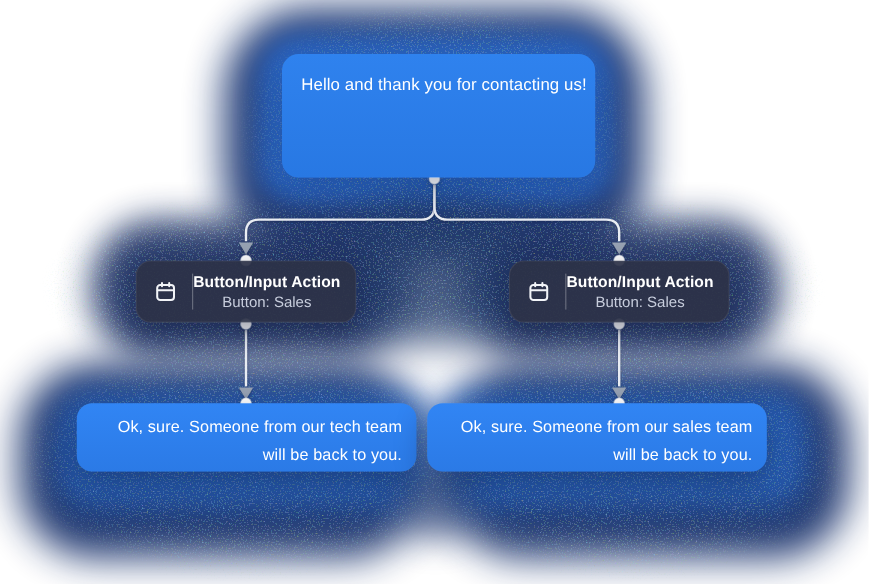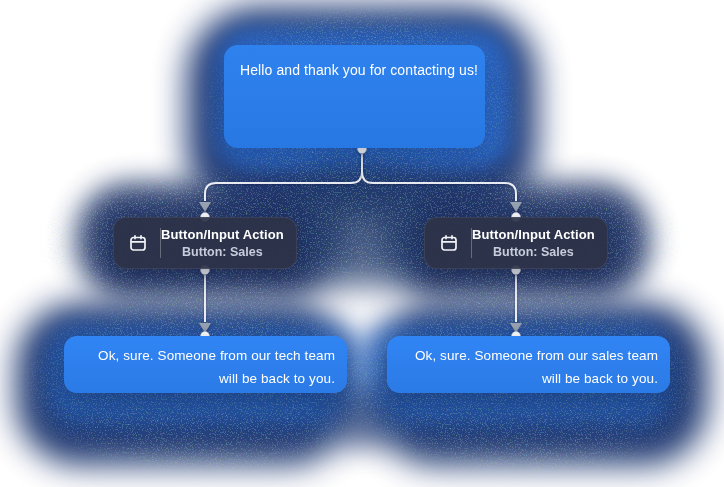--- a/index.html
+++ b/index.html
@@ -39,21 +39,21 @@
       radial-gradient(120px  92px at 362px 222px,#000 40%,transparent 78%);
   }
   
   .wires{position:absolute;left:0;top:0;pointer-events:none;}
   .wire{fill:none;stroke:#e9edf3;stroke-width:2;filter:drop-shadow(0 1px 1px rgba(15,25,60,.45));}
   .arrow{fill:#97a2b3;filter:drop-shadow(0 1px 1px rgba(15,25,60,.4));}
   .dot{fill:#ffffff;stroke:rgba(190,200,216,.55);stroke-width:1;filter:drop-shadow(0 1px 2px rgba(15,25,60,.5));pointer-events:auto;}
   
   .node{position:absolute;box-sizing:border-box;}
   .top-node{
-    left:224px;top:45px;width:261px;height:103px;border-radius:14px;
+    left:235px;top:45px;width:261px;height:103px;border-radius:14px;
     background:linear-gradient(180deg,#2f82ee,#2878e3);color:#fff;
     padding:13px 15px 0 16px;box-shadow:0 10px 28px rgba(10,24,64,.30);
   }
   .msg-line{font-size:14px;line-height:25px;font-weight:500;letter-spacing:.1px;white-space:nowrap;}
   .btn-row{display:flex;gap:10px;margin-top:7px;}
   .qr-btn{
     flex:1;height:32px;border:0;border-radius:8px;background:#fbfcfe;color:#22304a;
     font-family:"Liberation Sans",sans-serif;font-size:13px;font-weight:600;
     box-shadow:0 1px 2px rgba(20,40,90,.28);cursor:pointer;
   }
@@ -61,27 +61,27 @@
     top:217px;width:184px;height:52px;border-radius:13px;
     background:rgba(44,50,71,.93);border:1px solid rgba(255,255,255,.07);
     display:flex;align-items:center;padding:4px 13px;
     box-shadow:0 8px 22px rgba(8,16,44,.40);cursor:pointer;
   }
   .action-left{left:113px;} .action-right{left:424px;}
   .action-icon{width:21px;height:21px;display:flex;align-items:center;justify-content:center;color:#f2f4f8;flex:0 0 auto;}
   .action-divider{width:1px;height:30px;background:rgba(255,255,255,.28);margin-left:12px;flex:0 0 auto;}
   .action-text{flex:1;display:flex;flex-direction:column;align-items:center;gap:3px;}
   .action-title{font-size:13px;font-weight:700;color:#ffffff;letter-spacing:.1px;white-space:nowrap;}
-  .action-sub{font-size:12.5px;font-weight:700;color:#c7cddc;white-space:nowrap;}
+  .action-sub{font-size:12.5px;font-weight:400;color:#c7cddc;white-space:nowrap;}
   .reply-node{
     top:336px;width:283px;height:57px;border-radius:13px;color:#fff;
     background:linear-gradient(180deg,#3185f4,#2b7ae6);
     padding:8px 12px 0 20px;box-shadow:0 10px 26px rgba(8,18,50,.38);cursor:pointer;text-align:right;
   }
-  .reply-left{left:64px;} .reply-right{left:387px;padding-left:16px;}
+  .reply-left{left:64px;} .reply-right{left:356px;padding-left:16px;}
   .reply-text{font-size:13.5px;line-height:23px;font-weight:500;letter-spacing:.1px;}
 </style>
 </head>
 <body>
 
 <div class="canvas">
 
   <div class="glow">
     <div class="blob b1"></div>
     <div class="blob b2"></div>

